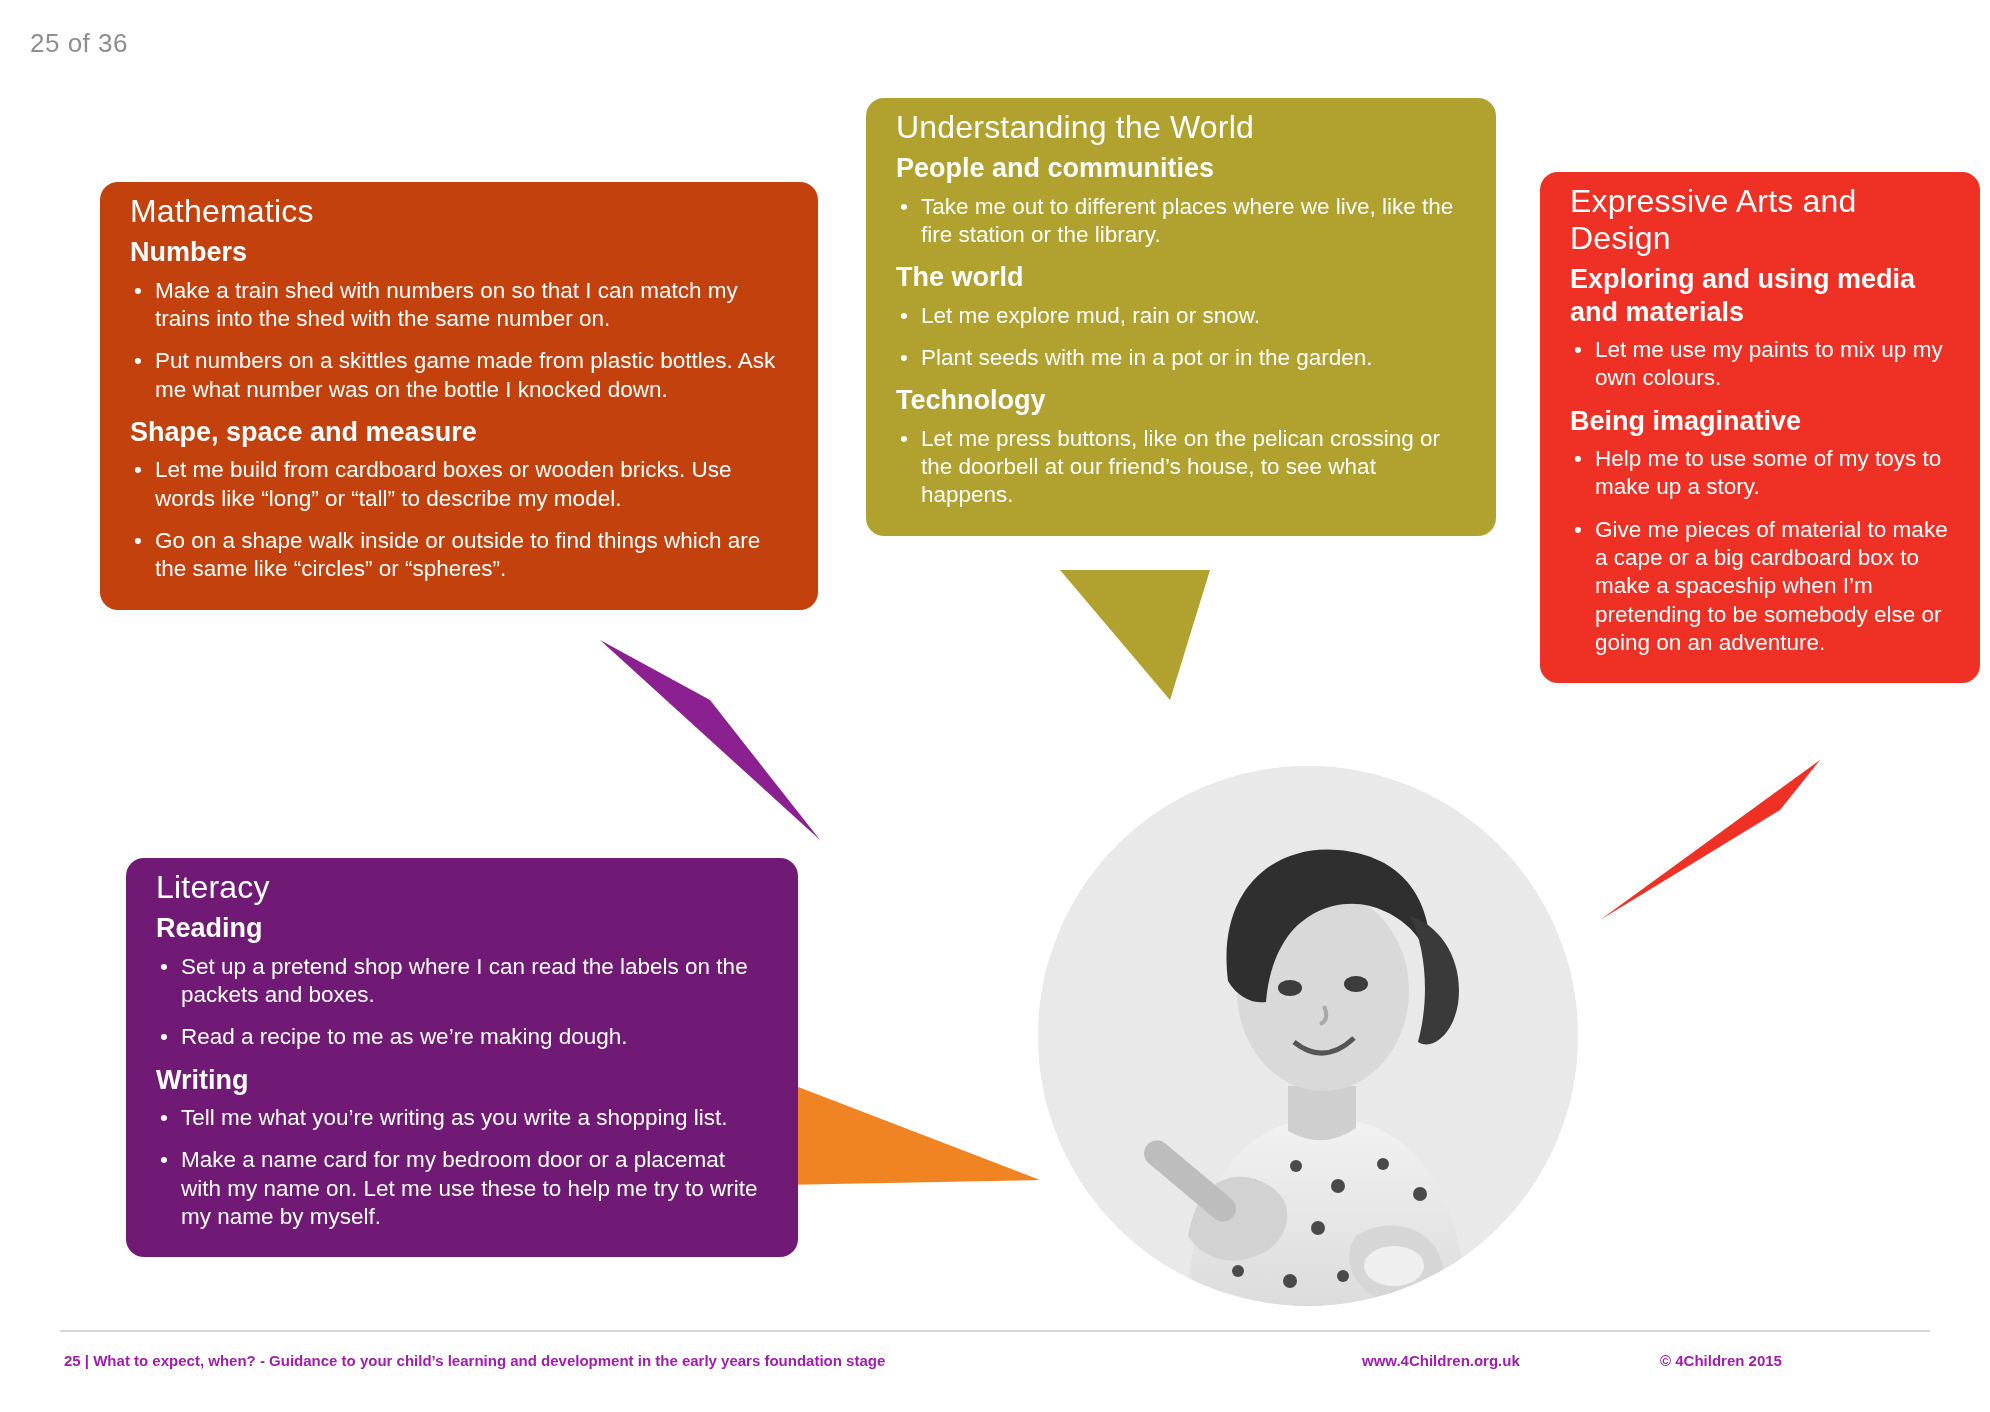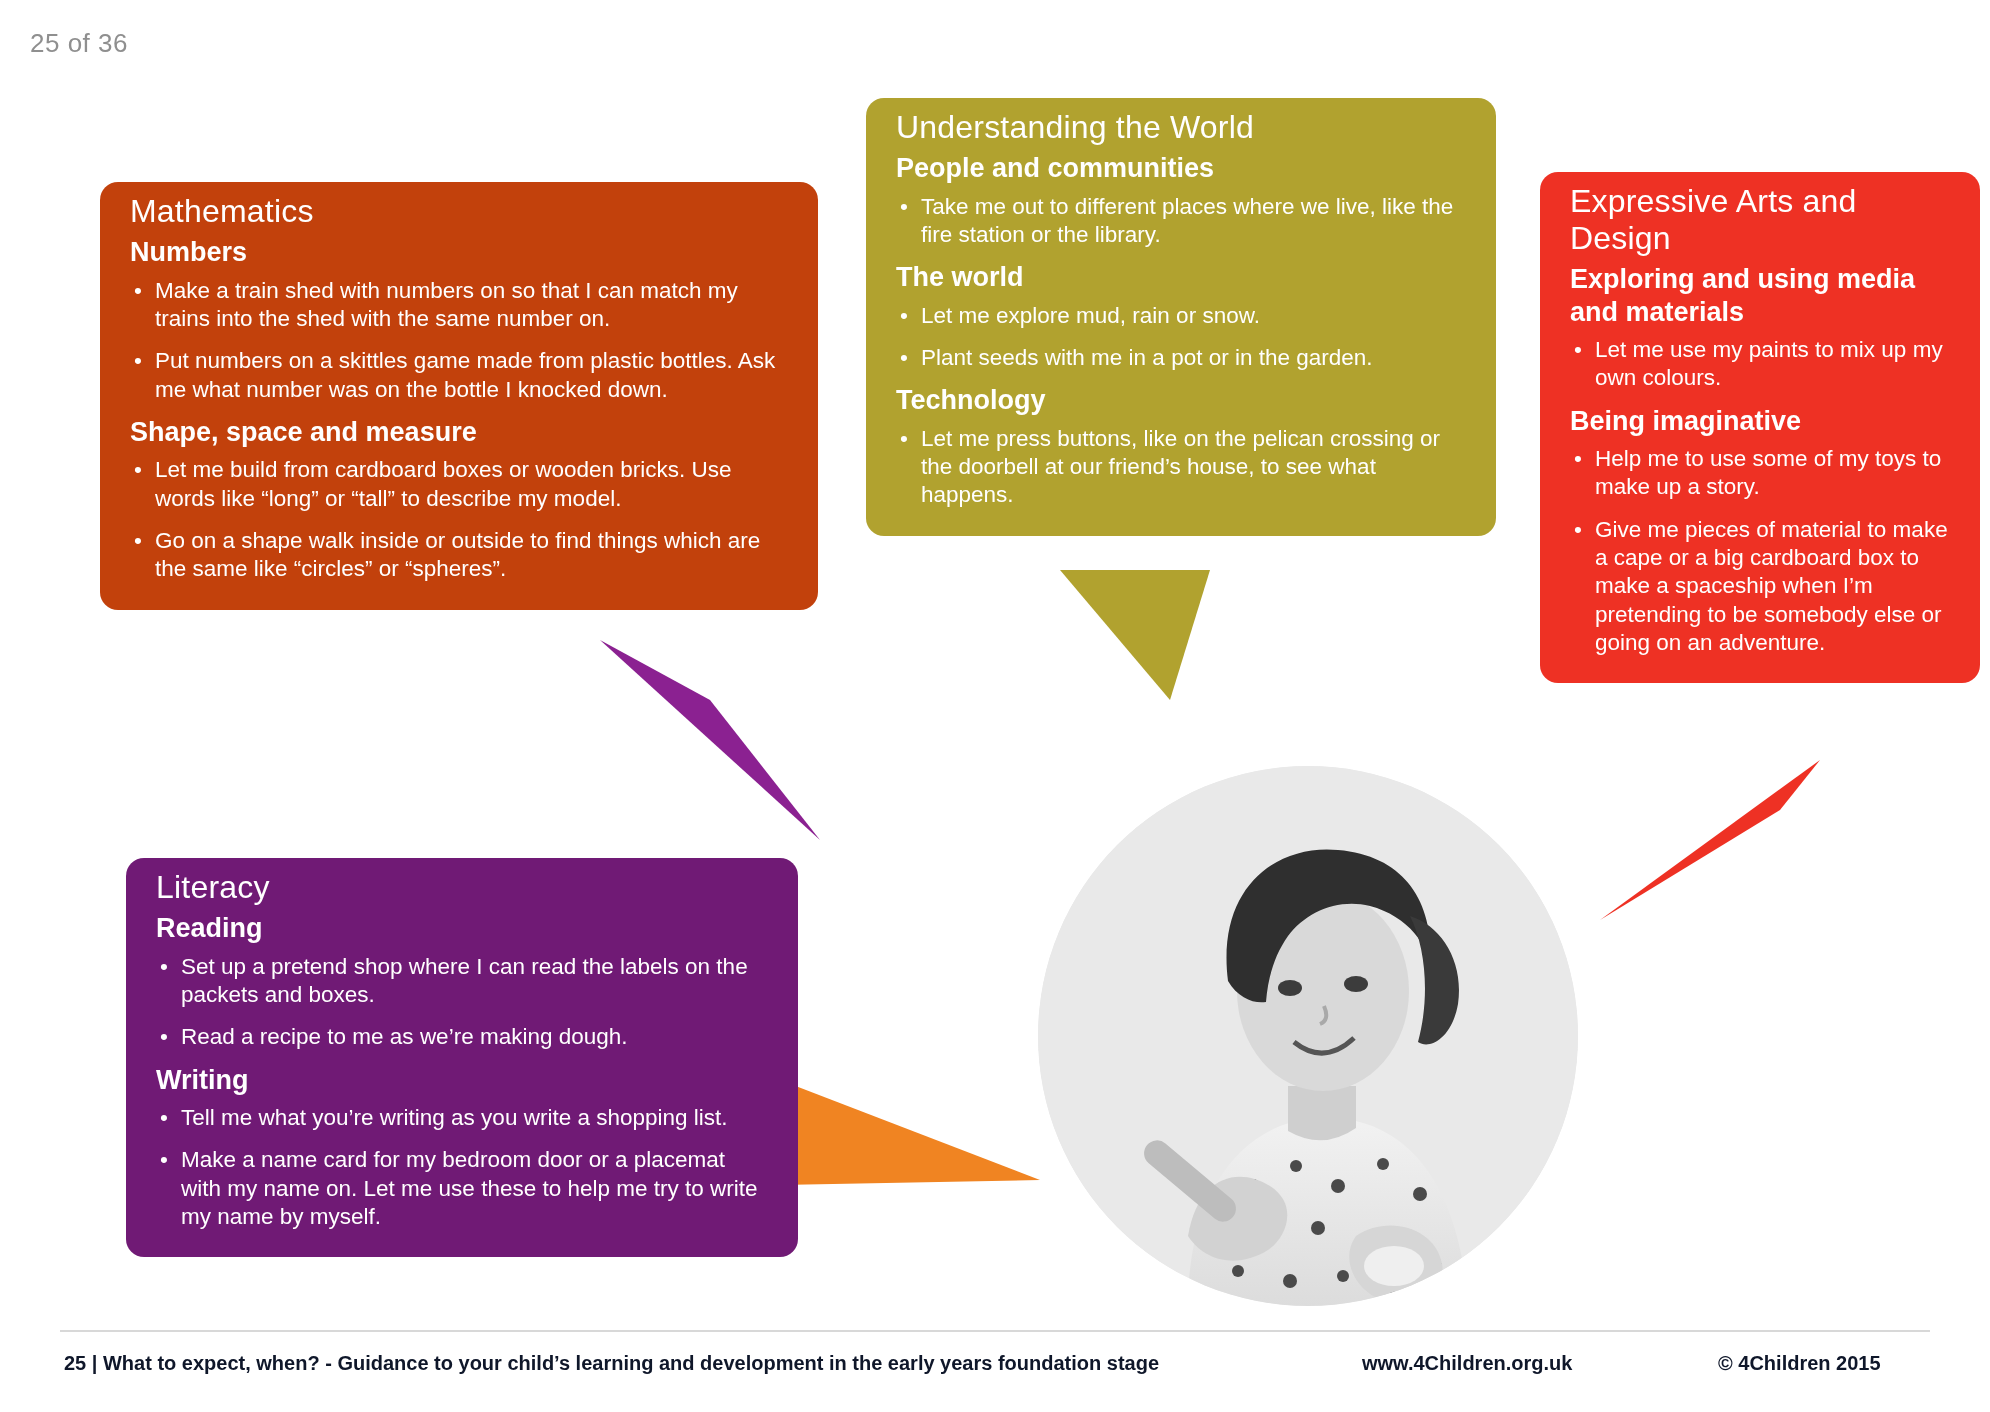--- a/index.html
+++ b/index.html
@@ -145,27 +145,27 @@
     position: absolute;
     left: 60px;
     top: 1330px;
     width: 1870px;
     height: 2px;
     background: #d8d8d8;
   }
   .footer {
     position: absolute;
     top: 1352px;
-    font-size: 20px;
+    font-size: 15px;
     font-weight: bold;
-    color: #0f172a;
+    color: #a21caf;
   }
   #footer-left { left: 64px; }
   #footer-site { left: 1362px; }
-  #footer-copy { left: 1718px; }
+  #footer-copy { left: 1660px; }
 </style>
 </head>
 <body>
 
 <div class="page-indicator">25 of 36</div>
 
 <svg id="tail-maths" class="tail" viewBox="0 0 220 200">
   <polygon points="0,0 220,200 110,60" fill="#8b2191"></polygon>
 </svg>
 <div class="bubble" id="bubble-maths">

